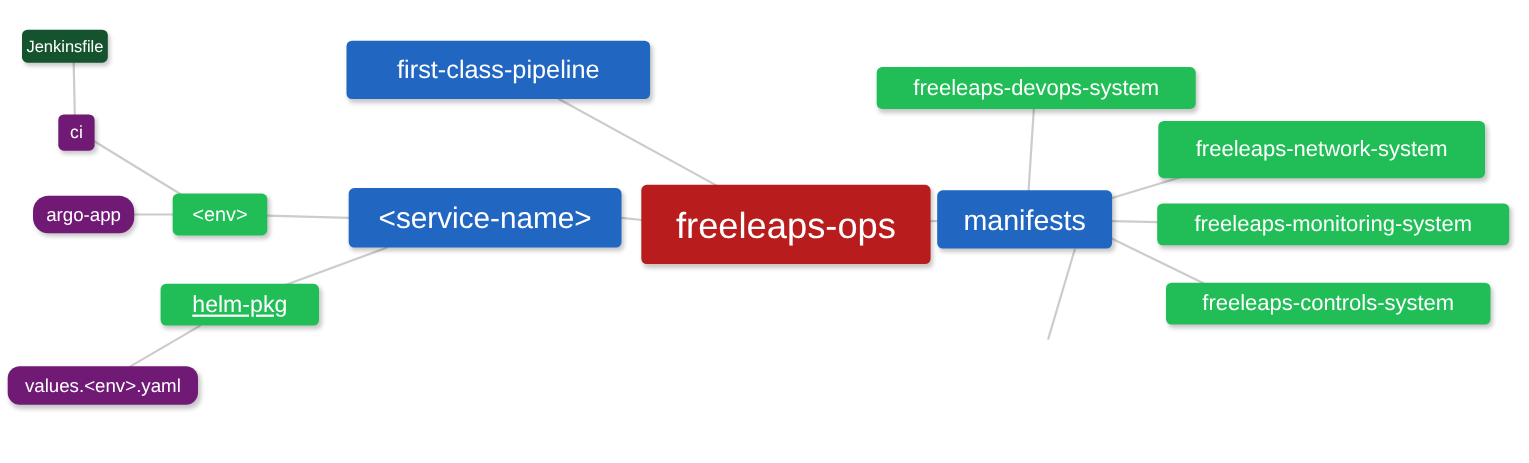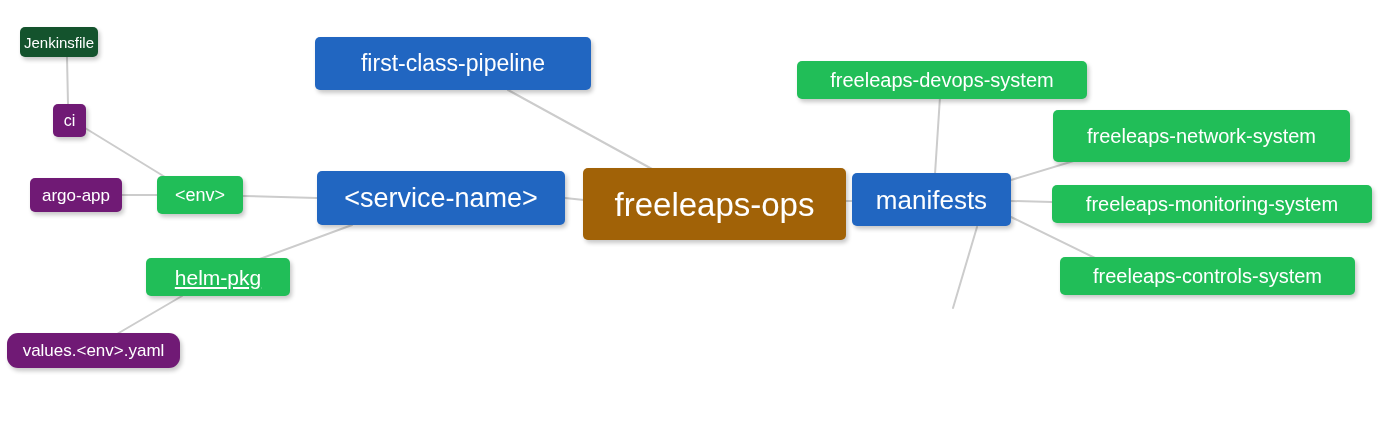--- a/index.html
+++ b/index.html
@@ -29,21 +29,21 @@
     justify-content: center;
     box-sizing: border-box;
     color: #ffffff;
     border-radius: 5px;
     box-shadow: 2px 3px 4px rgba(0,0,0,0.22);
     white-space: nowrap;
     cursor: pointer;
     line-height: 1;
     padding: 0 6px;
   }
-  .c-root   { background: #a16207; }
+  .c-root   { background: #b91c1c; }
   .c-blue   { background: #2166c1; }
   .c-green  { background: #21be58; }
   .c-red    { background: #701a75; }
   .c-orange { background: #14532d; }
 </style>
 </head>
 <body>
 
 <div class="canvas">
 
@@ -59,21 +59,21 @@
     <line class="edge" x1="846" y1="201" x2="853" y2="201"></line>
     <line class="edge" x1="942" y1="66" x2="935" y2="174"></line>
     <line class="edge" x1="1011" y1="180" x2="1110" y2="150"></line>
     <line class="edge" x1="1011" y1="201" x2="1052" y2="202"></line>
     <line class="edge" x1="1011" y1="217" x2="1095" y2="258"></line>
     <line class="edge" x1="977" y1="227" x2="953" y2="308"></line>
   </svg>
 
   <div class="node c-orange" style="left:20px;   top:27px;  width:78px;  height:30px; font-size:15px;">Jenkinsfile</div>
   <div class="node c-red" style="left:53px;   top:104px; width:33px;  height:33px; font-size:16px;">ci</div>
-  <div class="node c-red" style="left:30px;   top:178px; width:92px;  height:34px; font-size:17px;">argo-app</div>
+  <div class="node c-red" style="left:30px;   top:178px; width:92px;  height:34px; font-size:17px;border-radius:14px;">argo-app</div>
   <div class="node c-green" style="left:157px;  top:176px; width:86px;  height:38px; font-size:18px;">&lt;env&gt;</div>
   <div class="node c-green" style="left:146px;  top:258px; width:144px; height:38px; font-size:21px;text-decoration:underline;">helm-pkg</div>
   <div class="node c-red" style="left:7px;    top:333px; width:173px; height:35px; font-size:17px;border-radius:11px;">values.&lt;env&gt;.yaml</div>
 
   <div class="node c-blue" style="left:315px;  top:37px;  width:276px; height:53px; font-size:23px;">first-class-pipeline</div>
   <div class="node c-blue" style="left:317px;  top:171px; width:248px; height:54px; font-size:27px;">&lt;service-name&gt;</div>
   <div class="node c-root" style="left:583px;  top:168px; width:263px; height:72px; font-size:33px;">freeleaps-ops</div>
   <div class="node c-blue" style="left:852px;  top:173px; width:159px; height:53px; font-size:26px;">manifests</div>
 
   <div class="node c-green" style="left:797px;  top:28px;  width:290px; height:38px; font-size:20px;margin-top:33px;">freeleaps-devops-system</div>

